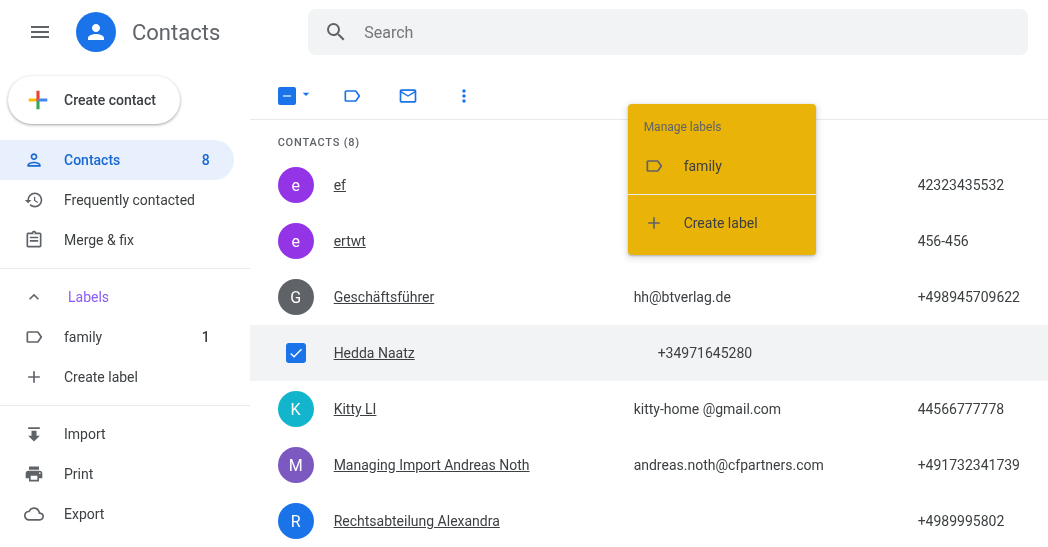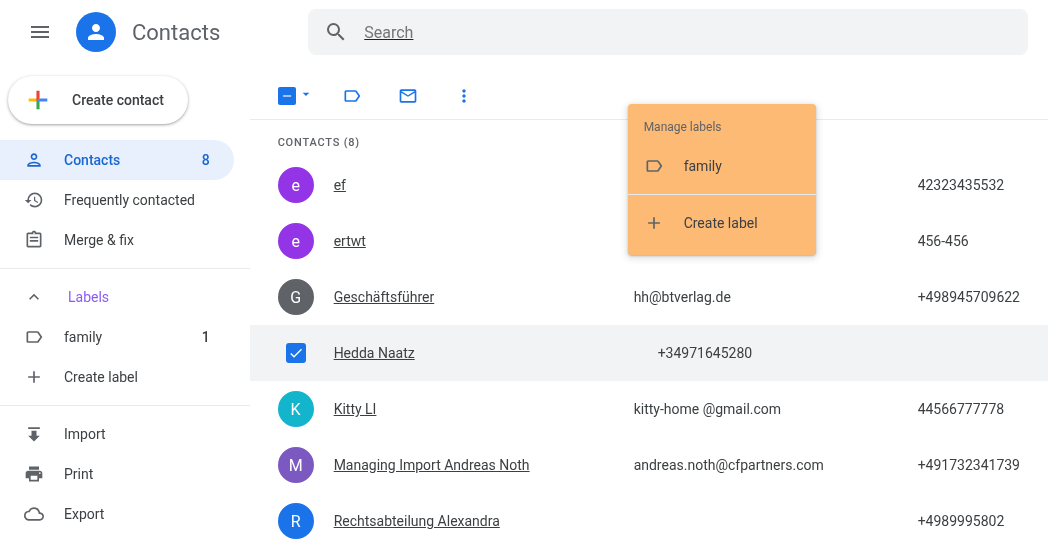--- a/index.html
+++ b/index.html
@@ -4,28 +4,28 @@
 <style>
 * { margin: 0; padding: 0; box-sizing: border-box; font-family: 'Google Sans', Roboto, Arial, sans-serif; }
 body { background: #fff; color: #202124; width: 1048px; height: 547px; overflow: hidden; position: relative; }
 
 .header { display: flex; align-items: center; height: 64px; padding: 0 16px; gap: 8px; }
 .hamburger { width: 48px; height: 48px; display: flex; align-items: center; justify-content: center; cursor: pointer; border-radius: 50%; }
 .hamburger svg { width: 24px; height: 24px; fill: #5f6368; }
 .logo { width: 40px; height: 40px; background: #1a73e8; border-radius: 50%; display: flex; align-items: center; justify-content: center; margin-left: 4px; }
 .logo svg { width: 24px; height: 24px; fill: #fff; }
 .app-title { font-size: 22px; color: #5f6368; margin-left: 8px; font-weight: 400; }
-.search-bar { flex: 1; max-width: 720px; height: 46px; background: #f1f3f4; border-radius: 8px; display: flex; align-items: center; padding: 0 16px; margin-left: 80px; text-decoration: underline; }
+.search-bar { flex: 1; max-width: 720px; height: 46px; background: #f1f3f4; border-radius: 8px; display: flex; align-items: center; padding: 0 16px; margin-left: 80px; }
 .search-bar svg { width: 24px; height: 24px; fill: #5f6368; margin-right: 16px; }
 .search-bar input { border: none; background: transparent; outline: none; font-size: 16px; color: #5f6368; flex: 1; }
 
 .main { display: flex; height: calc(100% - 64px); }
 
 .sidebar { width: 280px; padding: 8px 0 8px 0; display: flex; flex-direction: column; }
-.create-btn { display: inline-flex; align-items: center; gap: 20px; height: 48px; border-radius: 24px; background: #fff; box-shadow: 0 1px 2px rgba(60,64,67,.3), 0 1px 3px 1px rgba(60,64,67,.15); border: none; padding: 0 24px 0 16px; margin: 4px 0 16px 8px; cursor: pointer; width: fit-content; }
+.create-btn { display: inline-flex; align-items: center; gap: 12px; height: 48px; border-radius: 24px; background: #fff; box-shadow: 0 1px 2px rgba(60,64,67,.3), 0 1px 3px 1px rgba(60,64,67,.15); border: none; padding: 0 24px 0 16px; margin: 4px 0 16px 8px; cursor: pointer; width: fit-content; }
 .create-btn svg { width: 28px; height: 28px; }
 .create-btn span { font-size: 14px; color: #3c4043; font-weight: 500; }
 
 .nav-item { display: flex; align-items: center; height: 40px; padding: 0 24px 0 24px; border-radius: 0 20px 20px 0; margin-right: 16px; cursor: pointer; font-size: 14px; color: #3c4043; gap: 20px; }
 .nav-item.active { background: #e8f0fe; color: #1967d2; font-weight: 500; }
 .nav-item .count { margin-left: auto; font-weight: 500; }
 .nav-item svg { width: 20px; height: 20px; fill: #5f6368; }
 .nav-item.active svg { fill: #1967d2; }
 .nav-divider { border-top: 1px solid #e8eaed; margin: 8px 0; }
 .nav-heading { display: flex; align-items: center; height: 40px; padding: 0 24px; font-size: 14px; color: #8b5cf6; gap: 24px; cursor: pointer; }
@@ -45,21 +45,21 @@
 .contact-row { display: flex; align-items: center; height: 56px; padding: 0 28px; gap: 20px; cursor: pointer; }
 .contact-row.selected { background: #f1f3f4; }
 .avatar { width: 36px; height: 36px; border-radius: 50%; display: flex; align-items: center; justify-content: center; color: #fff; font-size: 16px; font-weight: 400; flex-shrink: 0; }
 .checkbox { width: 36px; height: 36px; display: flex; align-items: center; justify-content: center; flex-shrink: 0; }
 .checkbox-box { width: 20px; height: 20px; background: #1a73e8; border-radius: 3px; display: flex; align-items: center; justify-content: center; }
 .checkbox-box svg { width: 16px; height: 16px; fill: #fff; }
 .col-name { width: 280px; font-size: 14px; color: #3c4043; text-decoration: underline; }
 .col-email { width: 240px; font-size: 14px; color: #3c4043; }
 .col-phone { font-size: 14px; color: #3c4043; margin-left: 24px; }
 
-.dropdown { position: absolute; top: 40px; left: 378px; width: 188px; background: #fdba74; border-radius: 4px; box-shadow: 0 2px 6px 2px rgba(60,64,67,.15), 0 1px 2px rgba(60,64,67,.3); padding: 8px 0; z-index: 10; }
+.dropdown { position: absolute; top: 40px; left: 378px; width: 188px; background: #eab308; border-radius: 4px; box-shadow: 0 2px 6px 2px rgba(60,64,67,.15), 0 1px 2px rgba(60,64,67,.3); padding: 8px 0; z-index: 10; }
 .dropdown-header { font-size: 12px; color: #5f6368; padding: 8px 16px; }
 .dropdown-item { display: flex; align-items: center; height: 48px; padding: 0 16px; gap: 20px; cursor: pointer; font-size: 14px; color: #3c4043; }
 .dropdown-item svg { width: 20px; height: 20px; fill: #5f6368; }
 .dropdown-divider { border-top: 1px solid #e8eaed; margin: 4px 0; }
 </style>
 </head>
 <body>
 
 <div class="header">
   <div class="hamburger">

